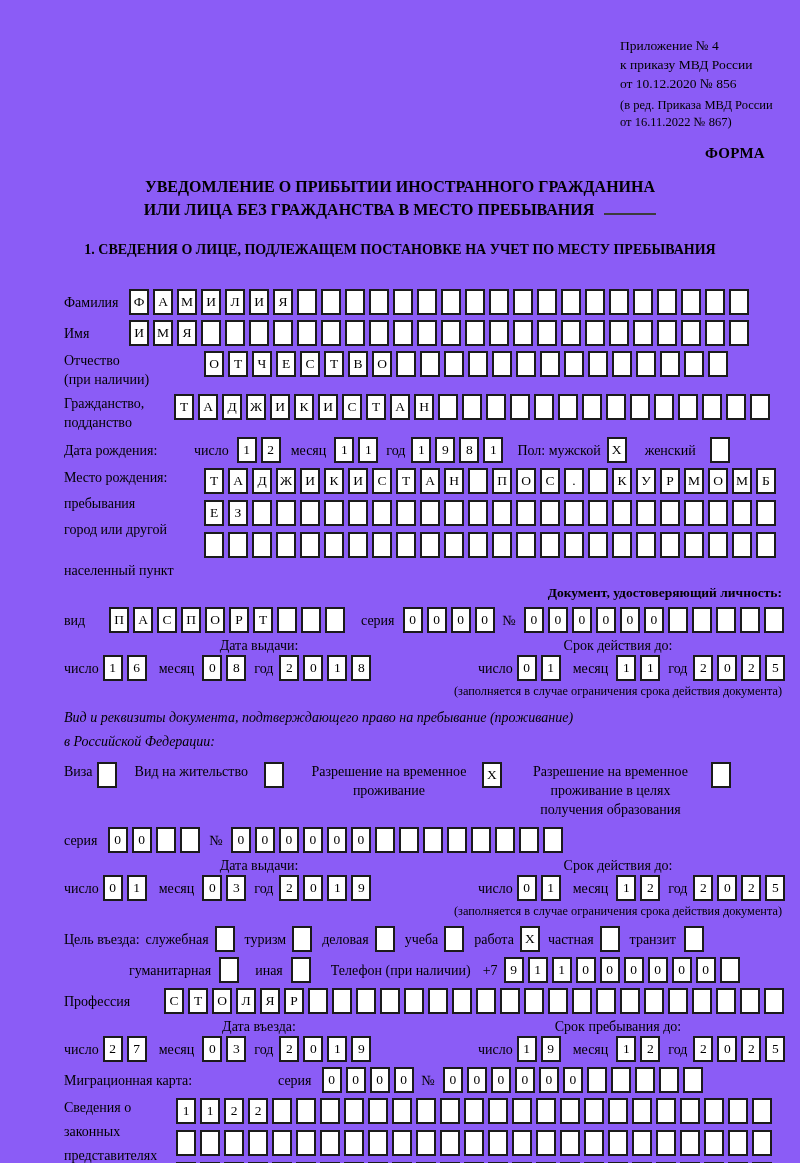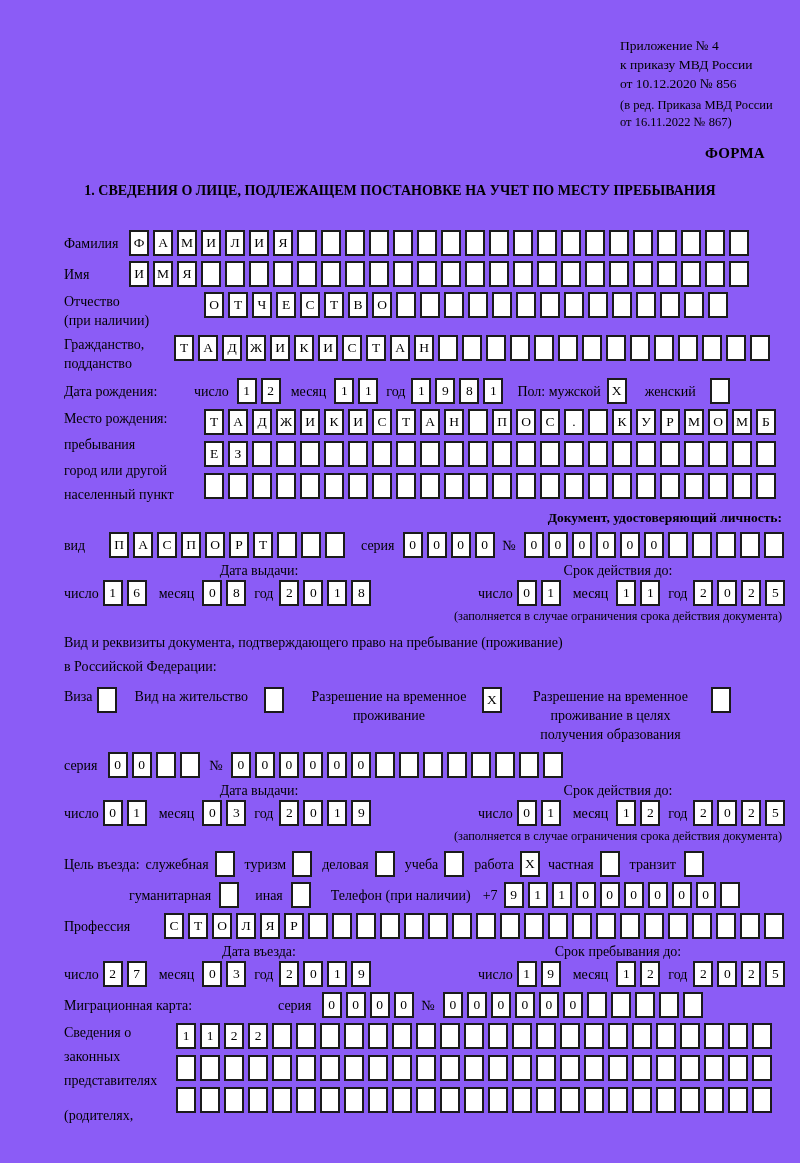--- a/index.html
+++ b/index.html
@@ -26,21 +26,21 @@
     display:flex;align-items:center;justify-content:center;
     font-size:13.5px;line-height:1;flex-shrink:0;background:#fff;
   }
   .colrows{display:flex;flex-direction:column;}
   .colrows .cells{margin-bottom:6px;}
   .center-h{text-align:right;font-weight:bold;font-size:13.5px;margin:2px 0 6px 0;}
   .half-l{width:390px;display:flex;align-items:center;flex-shrink:0;}
   .half-l.hdr-c,.half-r.hdr-c{display:block;text-align:center;font-size:14px;}
   .half-r{flex:1;display:flex;align-items:center;}
   .note{font-size:12.3px;text-align:right;margin:-2px 0 7px 0;}
-  .para{font-size:14px;line-height:24px;}
+  .para{font-size:14px;line-height:24px;font-style:italic;}
   .ctr{text-align:center;white-space:normal;}
   .w170{width:170px;}
   .w185{width:185px;}
   .ml4{margin-left:4px;}.ml6{margin-left:6px;}.ml8{margin-left:8px;}
   .ml10{margin-left:10px;}.ml12{margin-left:12px;}.ml14{margin-left:14px;}
   .ml16{margin-left:16px;}.ml24{margin-left:24px;}
   .lw65{width:65px;}.lw110{width:110px;}.lw130{width:130px;}.lw140{width:140px;}
   .lw112{width:112px;}.lw190{width:190px;}
   .mt8{margin-top:8px;}
 </style>
@@ -52,20 +52,24 @@
   <div class="hdr">
     <div>Приложение № 4</div>
     <div>к приказу МВД России</div>
     <div>от 10.12.2020 № 856</div>
     <div class="hdr-sm first">(в ред. Приказа МВД России</div>
     <div class="hdr-sm">от 16.11.2022 № 867)</div>
   </div>
 
   <div class="forma">ФОРМА</div>
 
+  <div class="title">
+    <div>УВЕДОМЛЕНИЕ О ПРИБЫТИИ ИНОСТРАННОГО ГРАЖДАНИНА</div>
+    <div><span>ИЛИ ЛИЦА БЕЗ ГРАЖДАНСТВА В МЕСТО ПРЕБЫВАНИЯ</span><span class="uline"></span></div>
+  </div>
 
   <div class="sec">1. СВЕДЕНИЯ О ЛИЦЕ, ПОДЛЕЖАЩЕМ ПОСТАНОВКЕ НА УЧЕТ ПО МЕСТУ ПРЕБЫВАНИЯ</div>
 
   <div class="content">
 
     <div class="row">
       <span class="lbl lw65">Фамилия</span>
       <span class="cells">
           <span class="cell">Ф</span>
           <span class="cell">А</span>
@@ -220,21 +224,21 @@
       <span class="cells ml14">
           <span class="cell"></span>
         </span>
     </div>
 
     <div class="row top">
       <span class="lblcol lw140">
         <span class="lbl">Место рождения:</span>
         <span class="lbl" style="margin-top:7px">пребывания</span>
         <span class="lbl" style="margin-top:7px">город или другой</span>
-        <span class="lbl" style="margin-top:5px">населенный пункт</span>
+        <span class="lbl" style="margin-top:22px">населенный пункт</span>
       </span>
       <span class="colrows">
         <span class="cells">
             <span class="cell">Т</span>
             <span class="cell">А</span>
             <span class="cell">Д</span>
             <span class="cell">Ж</span>
             <span class="cell">И</span>
             <span class="cell">К</span>
             <span class="cell">И</span>

